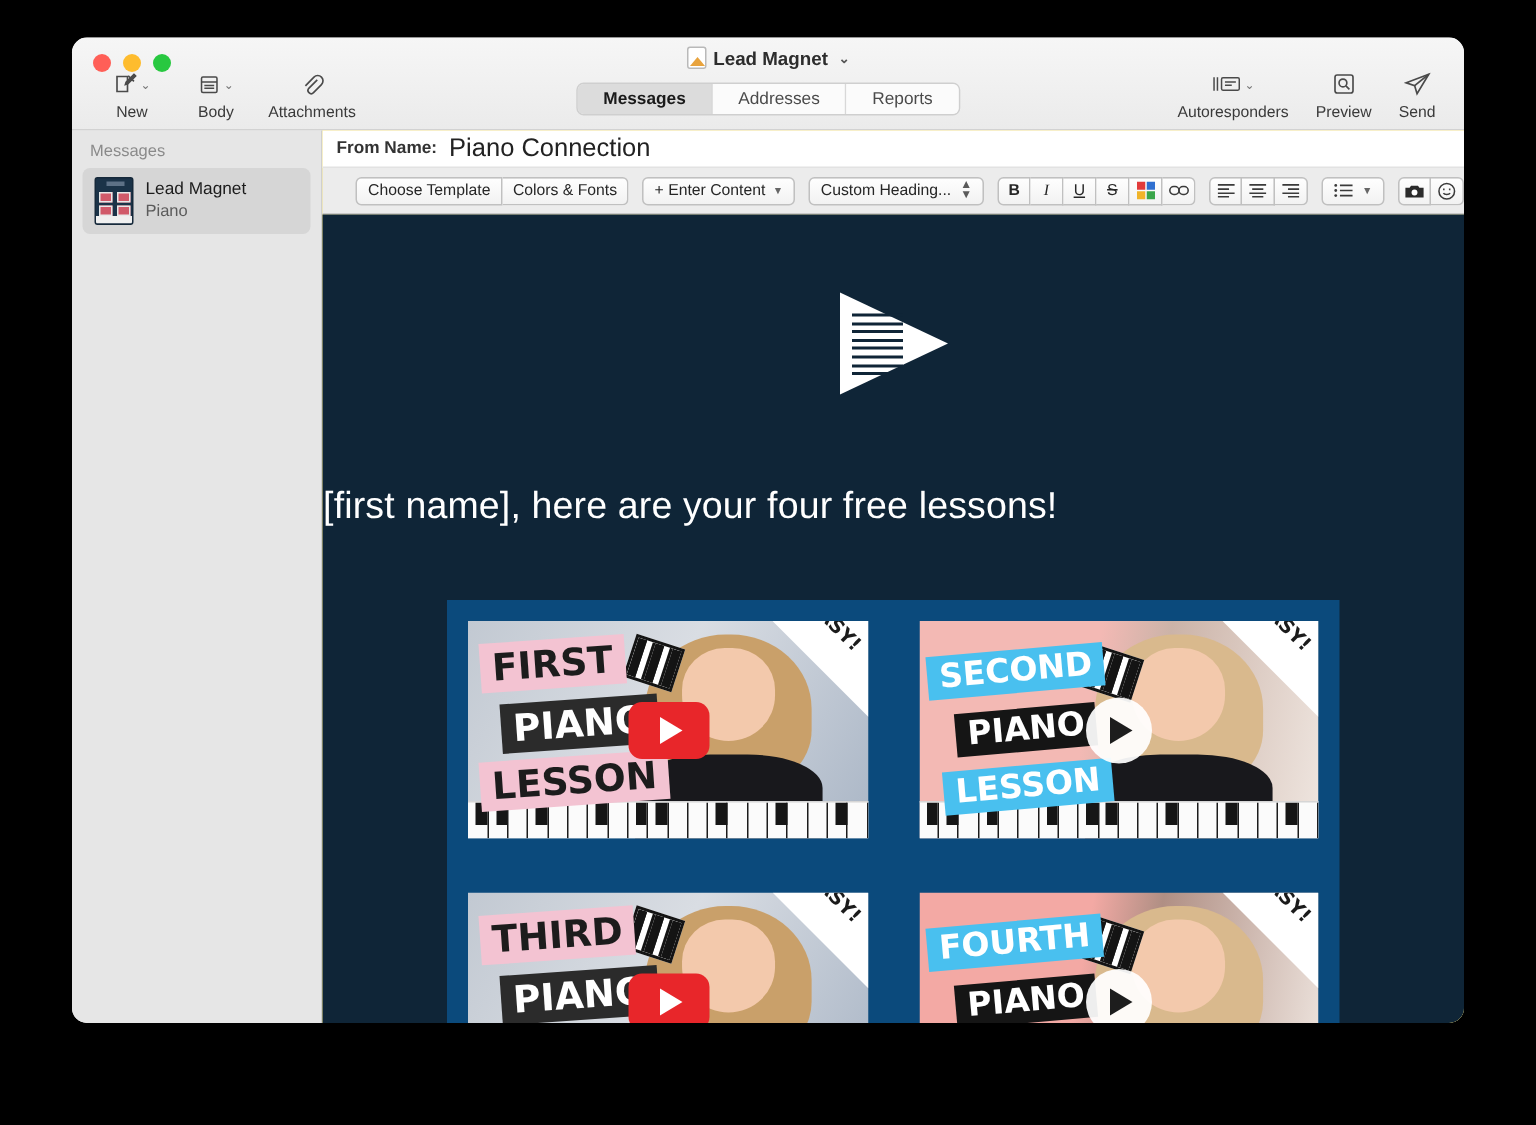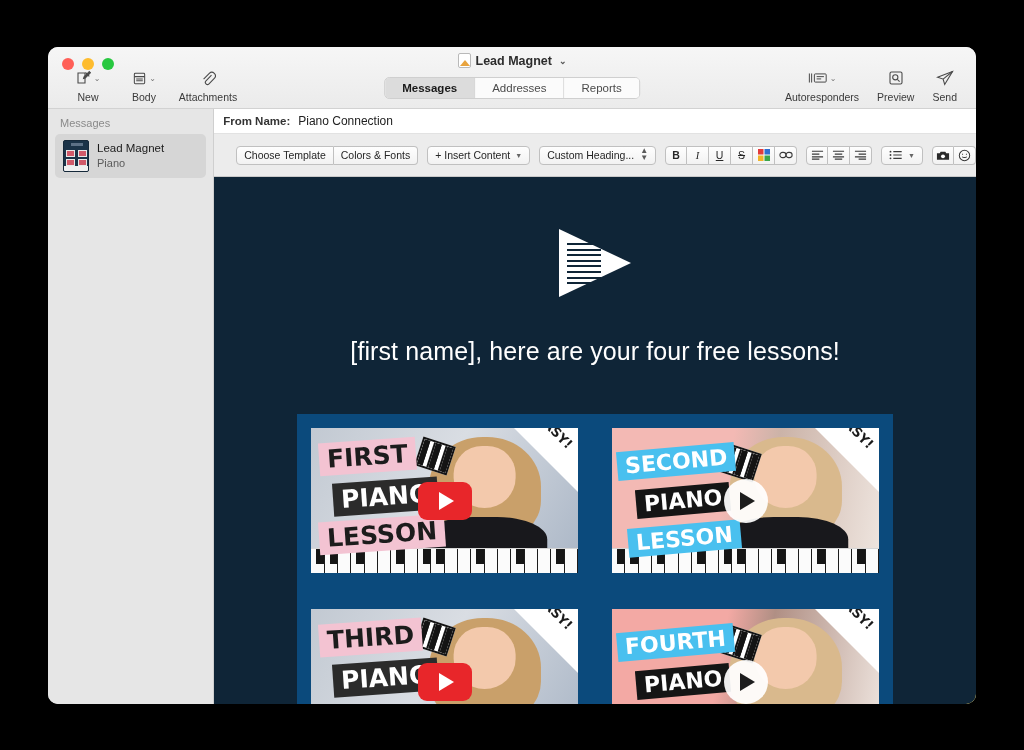--- a/index.html
+++ b/index.html
@@ -6,21 +6,21 @@
   html, body {
     width: 1024px; height: 750px;
     background: #000;
     font-family: "Liberation Sans", sans-serif;
     overflow: hidden;
   }
   #root { position: relative; width: 1024px; height: 750px; background: #000; }
 
   
   .window {
-    position: absolute; left: 48px; top: 47px;
+    position: absolute; left: 48px; top: 25px;
     width: 928px; height: 657px;
     background: #ececec;
     border-radius: 10px;
     overflow: hidden;
     box-shadow: 0 10px 40px rgba(0,0,0,.7);
   }
 
   
   .titlebar {
     position: relative; height: 62px;
@@ -110,31 +110,31 @@
   .pane { flex: 1; display: flex; flex-direction: column; background: #fde047; position: relative; }
   .field-row {
     display: flex; align-items: center; height: 25px;
     border-bottom: 1px solid #e2e2e2; padding-left: 8px; background: #fff;
     position: relative;
   }
   .field-label {
     width: 68px; text-align: right; font-size: 11.5px;
     font-weight: bold; color: #333; margin-right: 8px; flex: none;
   }
-  .field-value { font-size: 12px; color: #222; }
+  .field-value { font-size: 17px; color: #222; }
   .field-value.placeholder { color: #b3b3b3; }
   .add-circle {
     position: absolute; right: 12px; top: 50%; transform: translateY(-50%);
     width: 15px; height: 15px; border: 1px solid #9b9b9b; border-radius: 50%;
     color: #8b8b8b; font-size: 13px; line-height: 12px; text-align: center;
   }
 
   
   .fmtbar {
-    height: 43px; background: #ececec; border-bottom: 1px solid #c9c9c9;
+    height: 31px; background: #ececec; border-bottom: 1px solid #c9c9c9;
     display: flex; align-items: center; padding-left: 22px; gap: 9px;
   }
   .btn {
     height: 19px; border: 1px solid #c0c0c0; border-radius: 4px;
     background: linear-gradient(#fefefe,#f2f2f2);
     font-size: 10.5px; color: #262626; display: flex; align-items: center;
     padding: 0 7px; white-space: nowrap;
   }
   .grp { display: flex; }
   .grp .btn { border-radius: 0; border-left: none; }
@@ -153,23 +153,23 @@
     width: 0; height: 0;
     border-top: 34px solid transparent;
     border-bottom: 34px solid transparent;
     border-left: 72px solid #ffffff;
   }
   .logo .keys { position: absolute; left: 8px; top: 14px; width: 34px; height: 40px; }
   .logo .keys i {
     display: block; height: 2px; background: #0f2537; margin-bottom: 3.6px;
   }
   .headline {
-    text-align: center; color: #ffffff;
+    color: #ffffff;
     font-size: 25px; font-weight: 400; letter-spacing: .1px;
-    margin-top: 40px;
+    margin-top: 60px;
   }
   .video-panel {
     margin: 48px 83px 0 83px; background: #0b4a7c;
     padding: 14px; display: grid; grid-template-columns: 1fr 1fr;
     gap: 36px 34px;
   }
 
   
   .thumb { position: relative; width: 100%; height: 145px; overflow: hidden; }
   .thumb .bg { position: absolute; inset: 0; }
@@ -399,21 +399,21 @@
 
 
 
         <div class="fmtbar">
           <div class="grp">
             <div class="btn">Choose Template</div>
             <div class="btn">Colors &amp; Fonts</div>
           </div>
 
           <div class="btn">
-            <span>+ Insert Content</span>
+            <span>+ Enter Content</span>
             <span class="chev">▼</span>
           </div>
 
           <div class="btn">
             <span>Custom Heading...</span>
             <span class="stepper">▲<br>▼</span>
           </div>
 
           <div class="grp">
             <div class="btn icon-btn" style="font-weight:bold">B</div>

